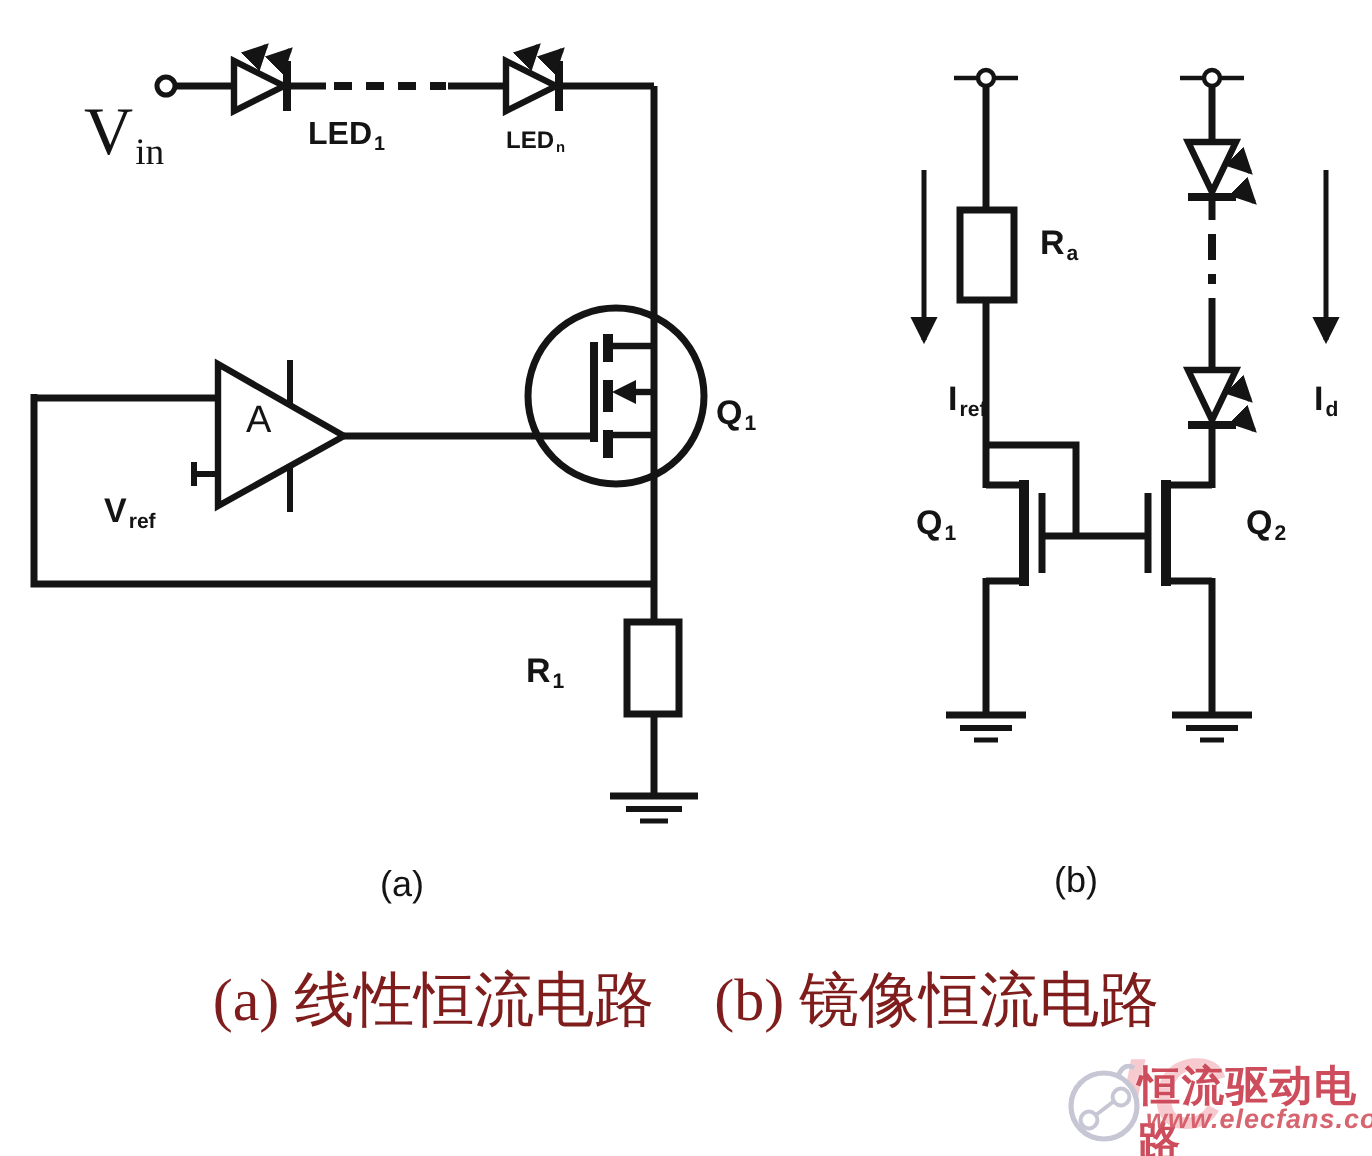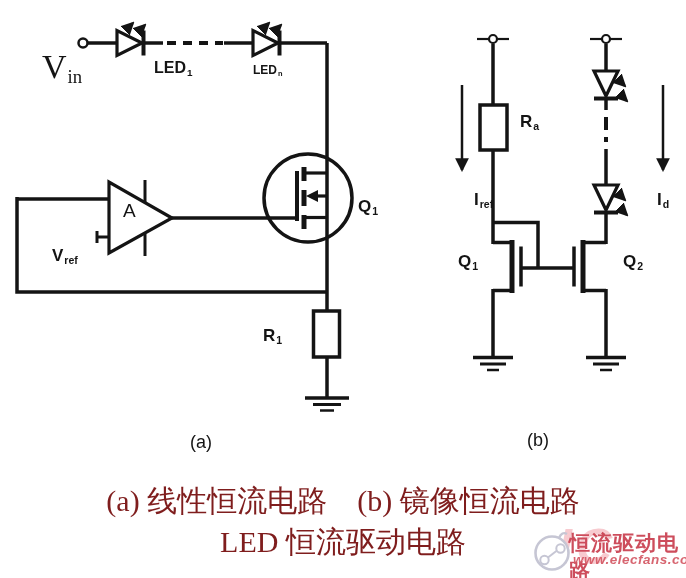--- a/index.html
+++ b/index.html
@@ -200,23 +200,20 @@
   <div class="lbl" style="left:520px;top:112px;"><span>R</span><sub>a</sub></div>
   <div class="lbl" style="left:462px;top:190px;margin-left:12px;"><span>I</span><sub>ref</sub></div>
   <div class="lbl" style="left:657px;top:190px;"><span>I</span><sub>d</sub></div>
   <div class="lbl" style="left:458px;top:252px;"><span>Q</span><sub>1</sub></div>
   <div class="lbl" style="left:623px;top:252px;"><span>Q</span><sub>2</sub></div>
   <div class="lbl tag" style="left:527px;top:430px;"><span>(b)</span></div>
 
   <div class="caption cap1">
     <span>(a) 线性恒流电路</span><span class="cap-gap"></span><span>(b) 镜像恒流电路</span>
   </div>
-  <div class="caption cap2">
-    <span>LED 恒流驱动电路</span>
-  </div>
 
   <div class="wm-ghost">IC</div>
   <svg class="wm-logo" width="42" height="48" viewBox="0 0 42 48">
     <circle cx="20" cy="25" r="16.5" fill="#ffffff" stroke="#c6c6d4" stroke-width="2.6"></circle>
     <path d="M27 10 Q30 3 35 6" fill="none" stroke="#c6c6d4" stroke-width="2.4"></path>
     <line x1="14" y1="31" x2="27" y2="21" stroke="#c6c6d4" stroke-width="2"></line>
     <circle cx="12.5" cy="32" r="4.2" fill="#ffffff" stroke="#c6c6d4" stroke-width="2"></circle>
     <circle cx="28.5" cy="20.5" r="4.2" fill="#ffffff" stroke="#c6c6d4" stroke-width="2"></circle>
   </svg>
   <div class="wm-name">恒流驱动电路</div>

